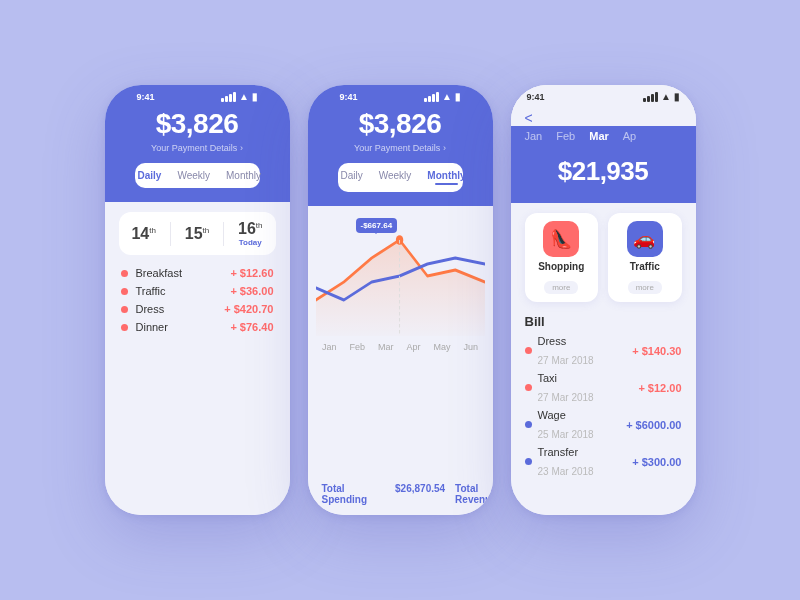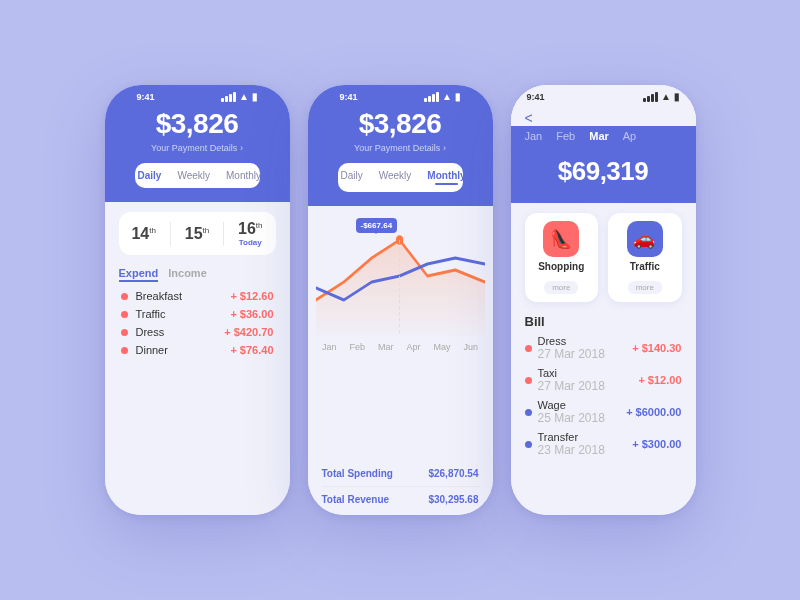--- a/index.html
+++ b/index.html
@@ -211,21 +211,21 @@
       position: absolute;
       bottom: -4px;
       left: 50%;
       transform: translateX(-50%);
       border: 3px solid transparent;
       border-top-color: #5b6bdb;
     }
     .totals-section {
       padding: 8px 14px 10px;
       display: flex;
-      flex-direction: column;
+      flex-direction: row;
       gap: 5px;
     }
     .total-row {
       display: flex;
       justify-content: space-between;
       font-size: 10px;
     }
     .total-label { color: #5b6bdb; font-weight: 600; }
     .total-value { color: #5b6bdb; font-weight: 700; padding-left: 28px; }
 
@@ -294,21 +294,21 @@
       padding: 4px 14px 6px;
     }
     .bill-list { display: flex; flex-direction: column; gap: 6px; padding: 0 14px; }
     .bill-item {
       display: flex;
       align-items: center;
       justify-content: space-between;
     }
     .bill-left { display: flex; align-items: center; gap: 6px; }
     .bill-info .bill-name { font-size: 11px; color: #333; font-weight: 500; }
-    .bill-info .bill-date { font-size: 12px; color: #bbb; }
+    .bill-info .bill-date { font-size: 10px; color: #bbb; margin-top: 8px; }
     .bill-amount { font-size: 11px; color: #ff6b6b; font-weight: 600; }
     .bill-amount.pos { color: #5b6bdb; }
 
     
     .back-arrow {
       color: #5b6bdb;
       font-size: 14px;
       padding: 6px 14px 0;
       background: #f0f1fa;
       cursor: pointer;
@@ -356,24 +356,20 @@
       <div class="date-item">
         <span class="date-num">15<sup>th</sup></span>
       </div>
       <div class="date-divider"></div>
       <div class="date-item">
         <span class="date-num">16<sup>th</sup></span>
         <span class="date-label">Today</span>
       </div>
     </div>
 
-    <div class="toggle-row">
-      <span class="toggle-btn">Expend</span>
-      <span class="toggle-btn inactive">Income</span>
-    </div>
 
     <div class="expense-list">
       <div class="expense-item">
         <div class="expense-left">
           <div class="dot"></div>
           <span class="expense-name">Breakfast</span>
         </div>
         <span class="expense-amount">+ $12.60</span>
       </div>
       <div class="expense-item">
@@ -494,21 +490,21 @@
     <div class="back-arrow">&lt;</div>
   </div>
 
   <div style="background:#5b6bdb;">
     <div class="month-nav">
       <span class="mnth">Jan</span>
       <span class="mnth">Feb</span>
       <span class="mnth active">Mar</span>
       <span class="mnth">Ap</span>
     </div>
-    <div class="big-amount">$69,319</div>
+    <div class="big-amount">$21,935</div>
   </div>
 
   <div style="background:#f0f1fa; flex:1; display:flex; flex-direction:column;">
 
     <div class="category-cards">
       <div class="category-card">
         <div class="category-icon icon-red">
           <span>👠</span>
         </div>
         <div class="category-name">Shopping</div>

